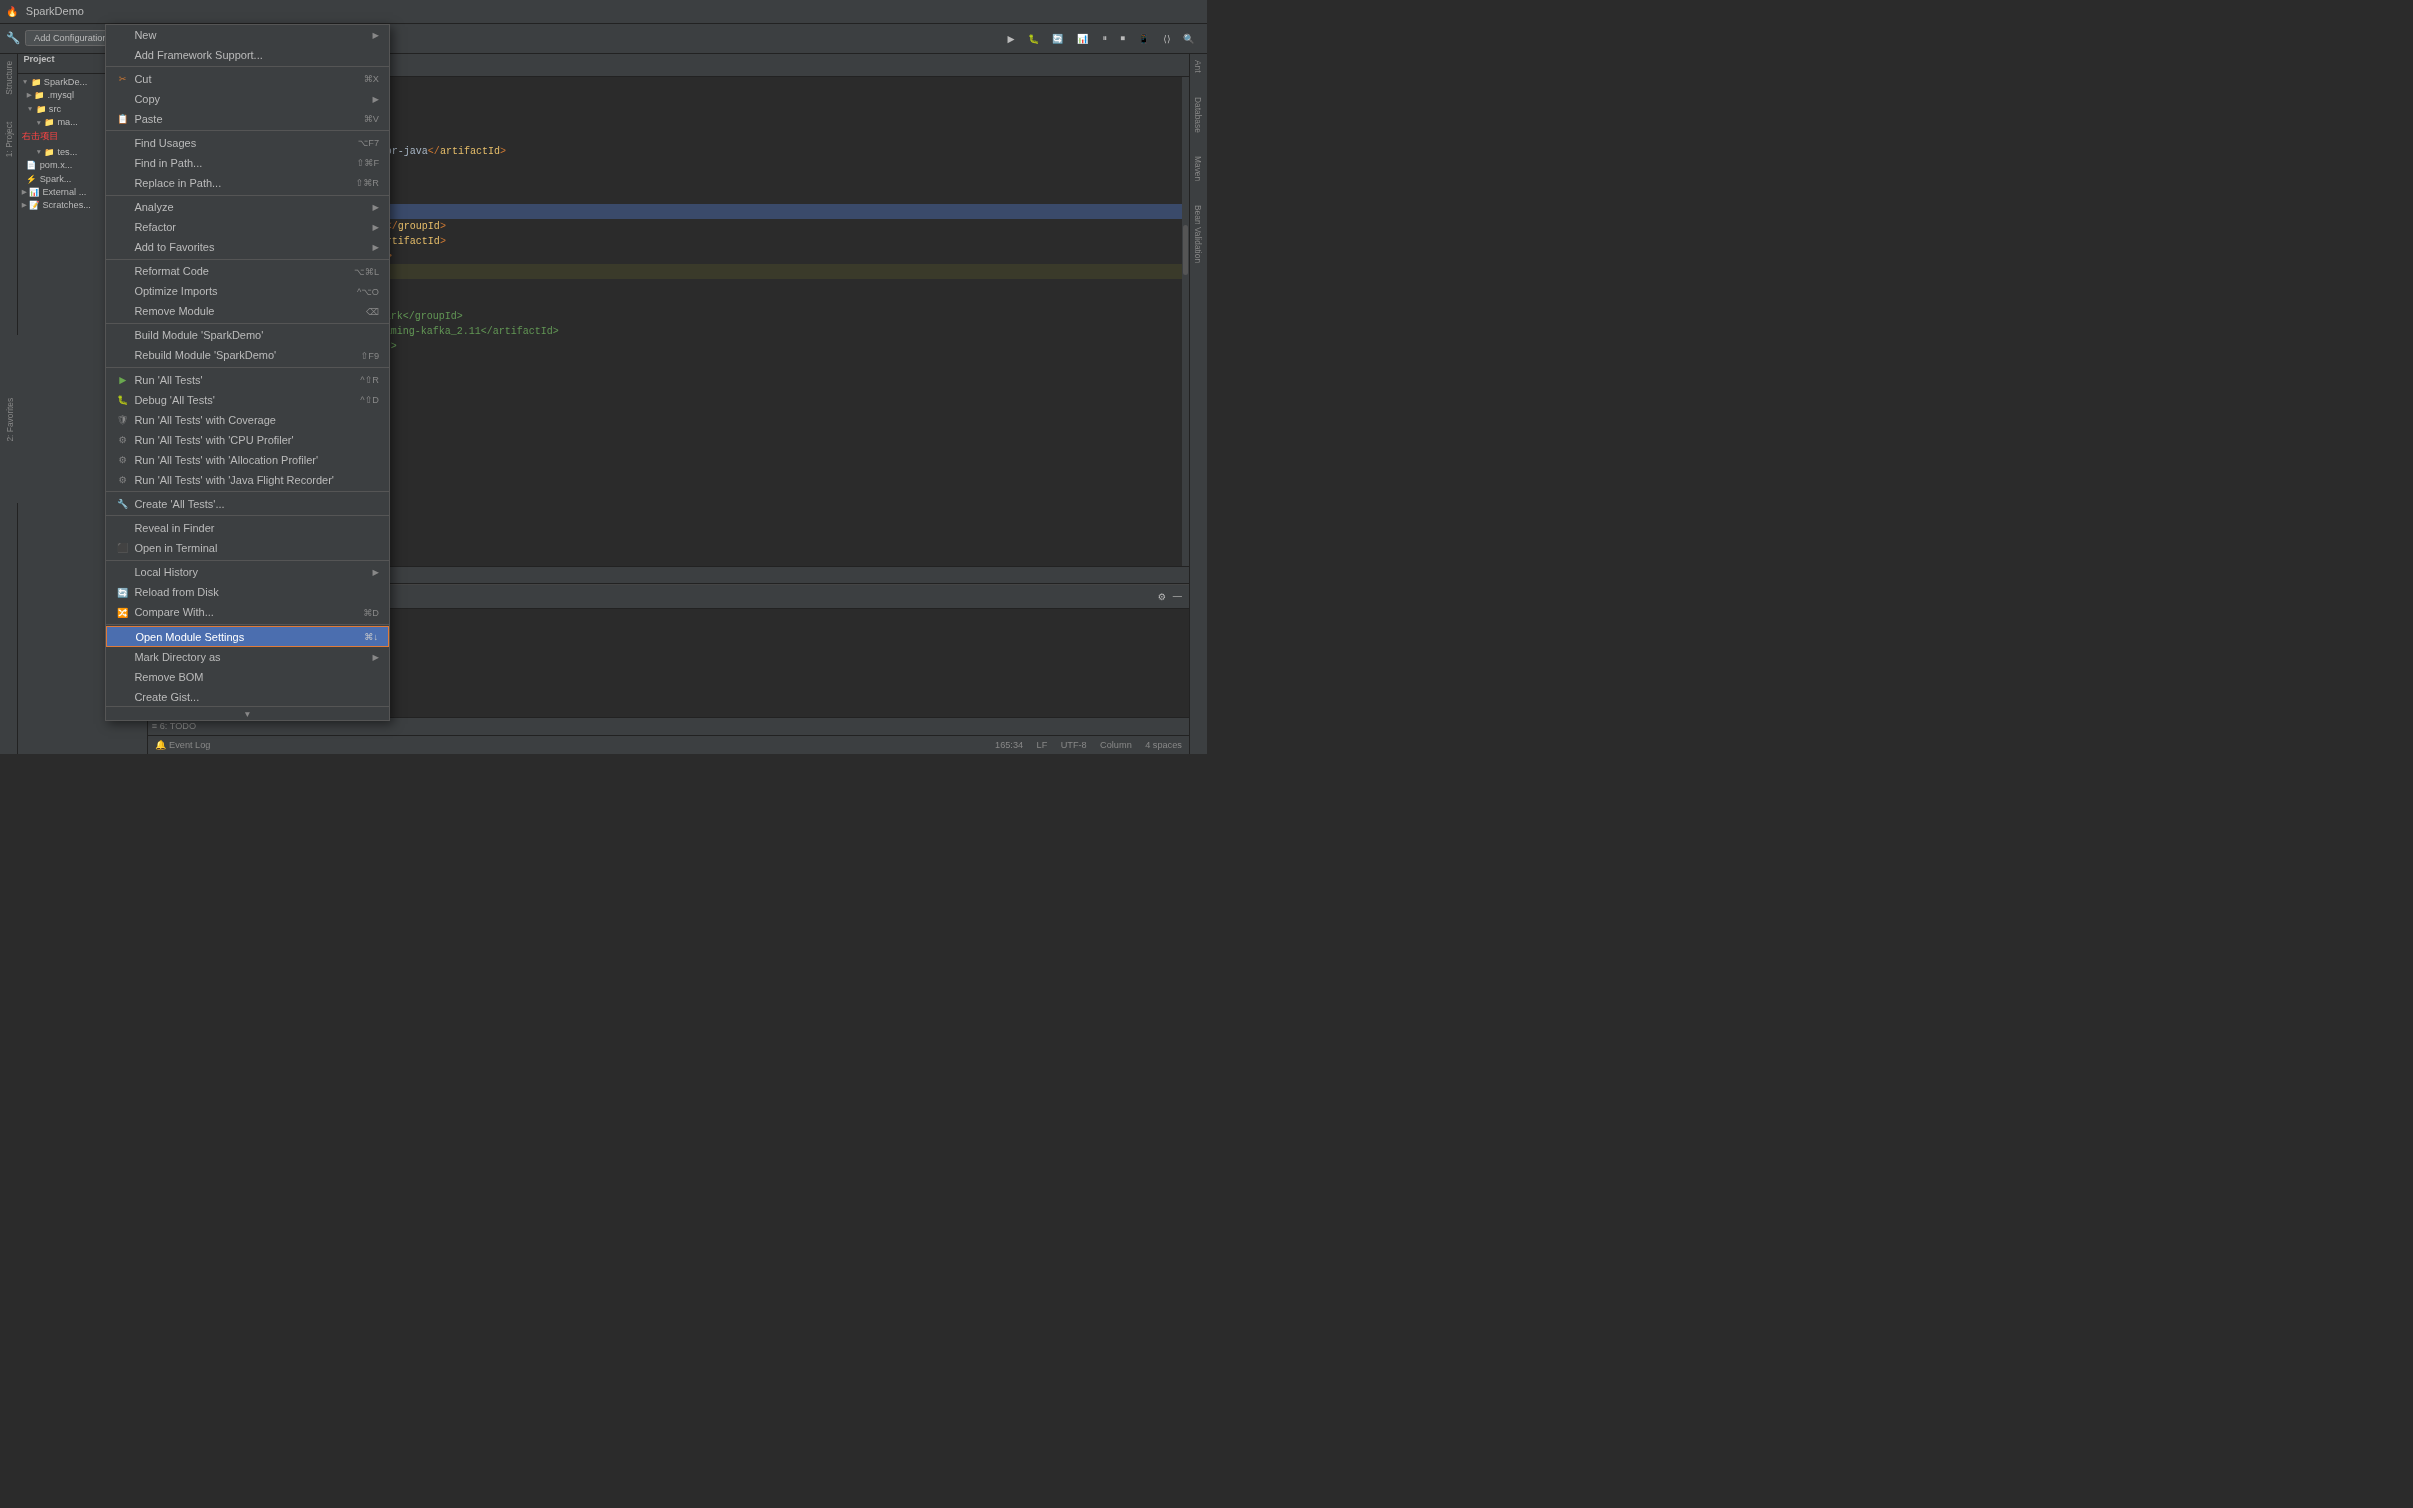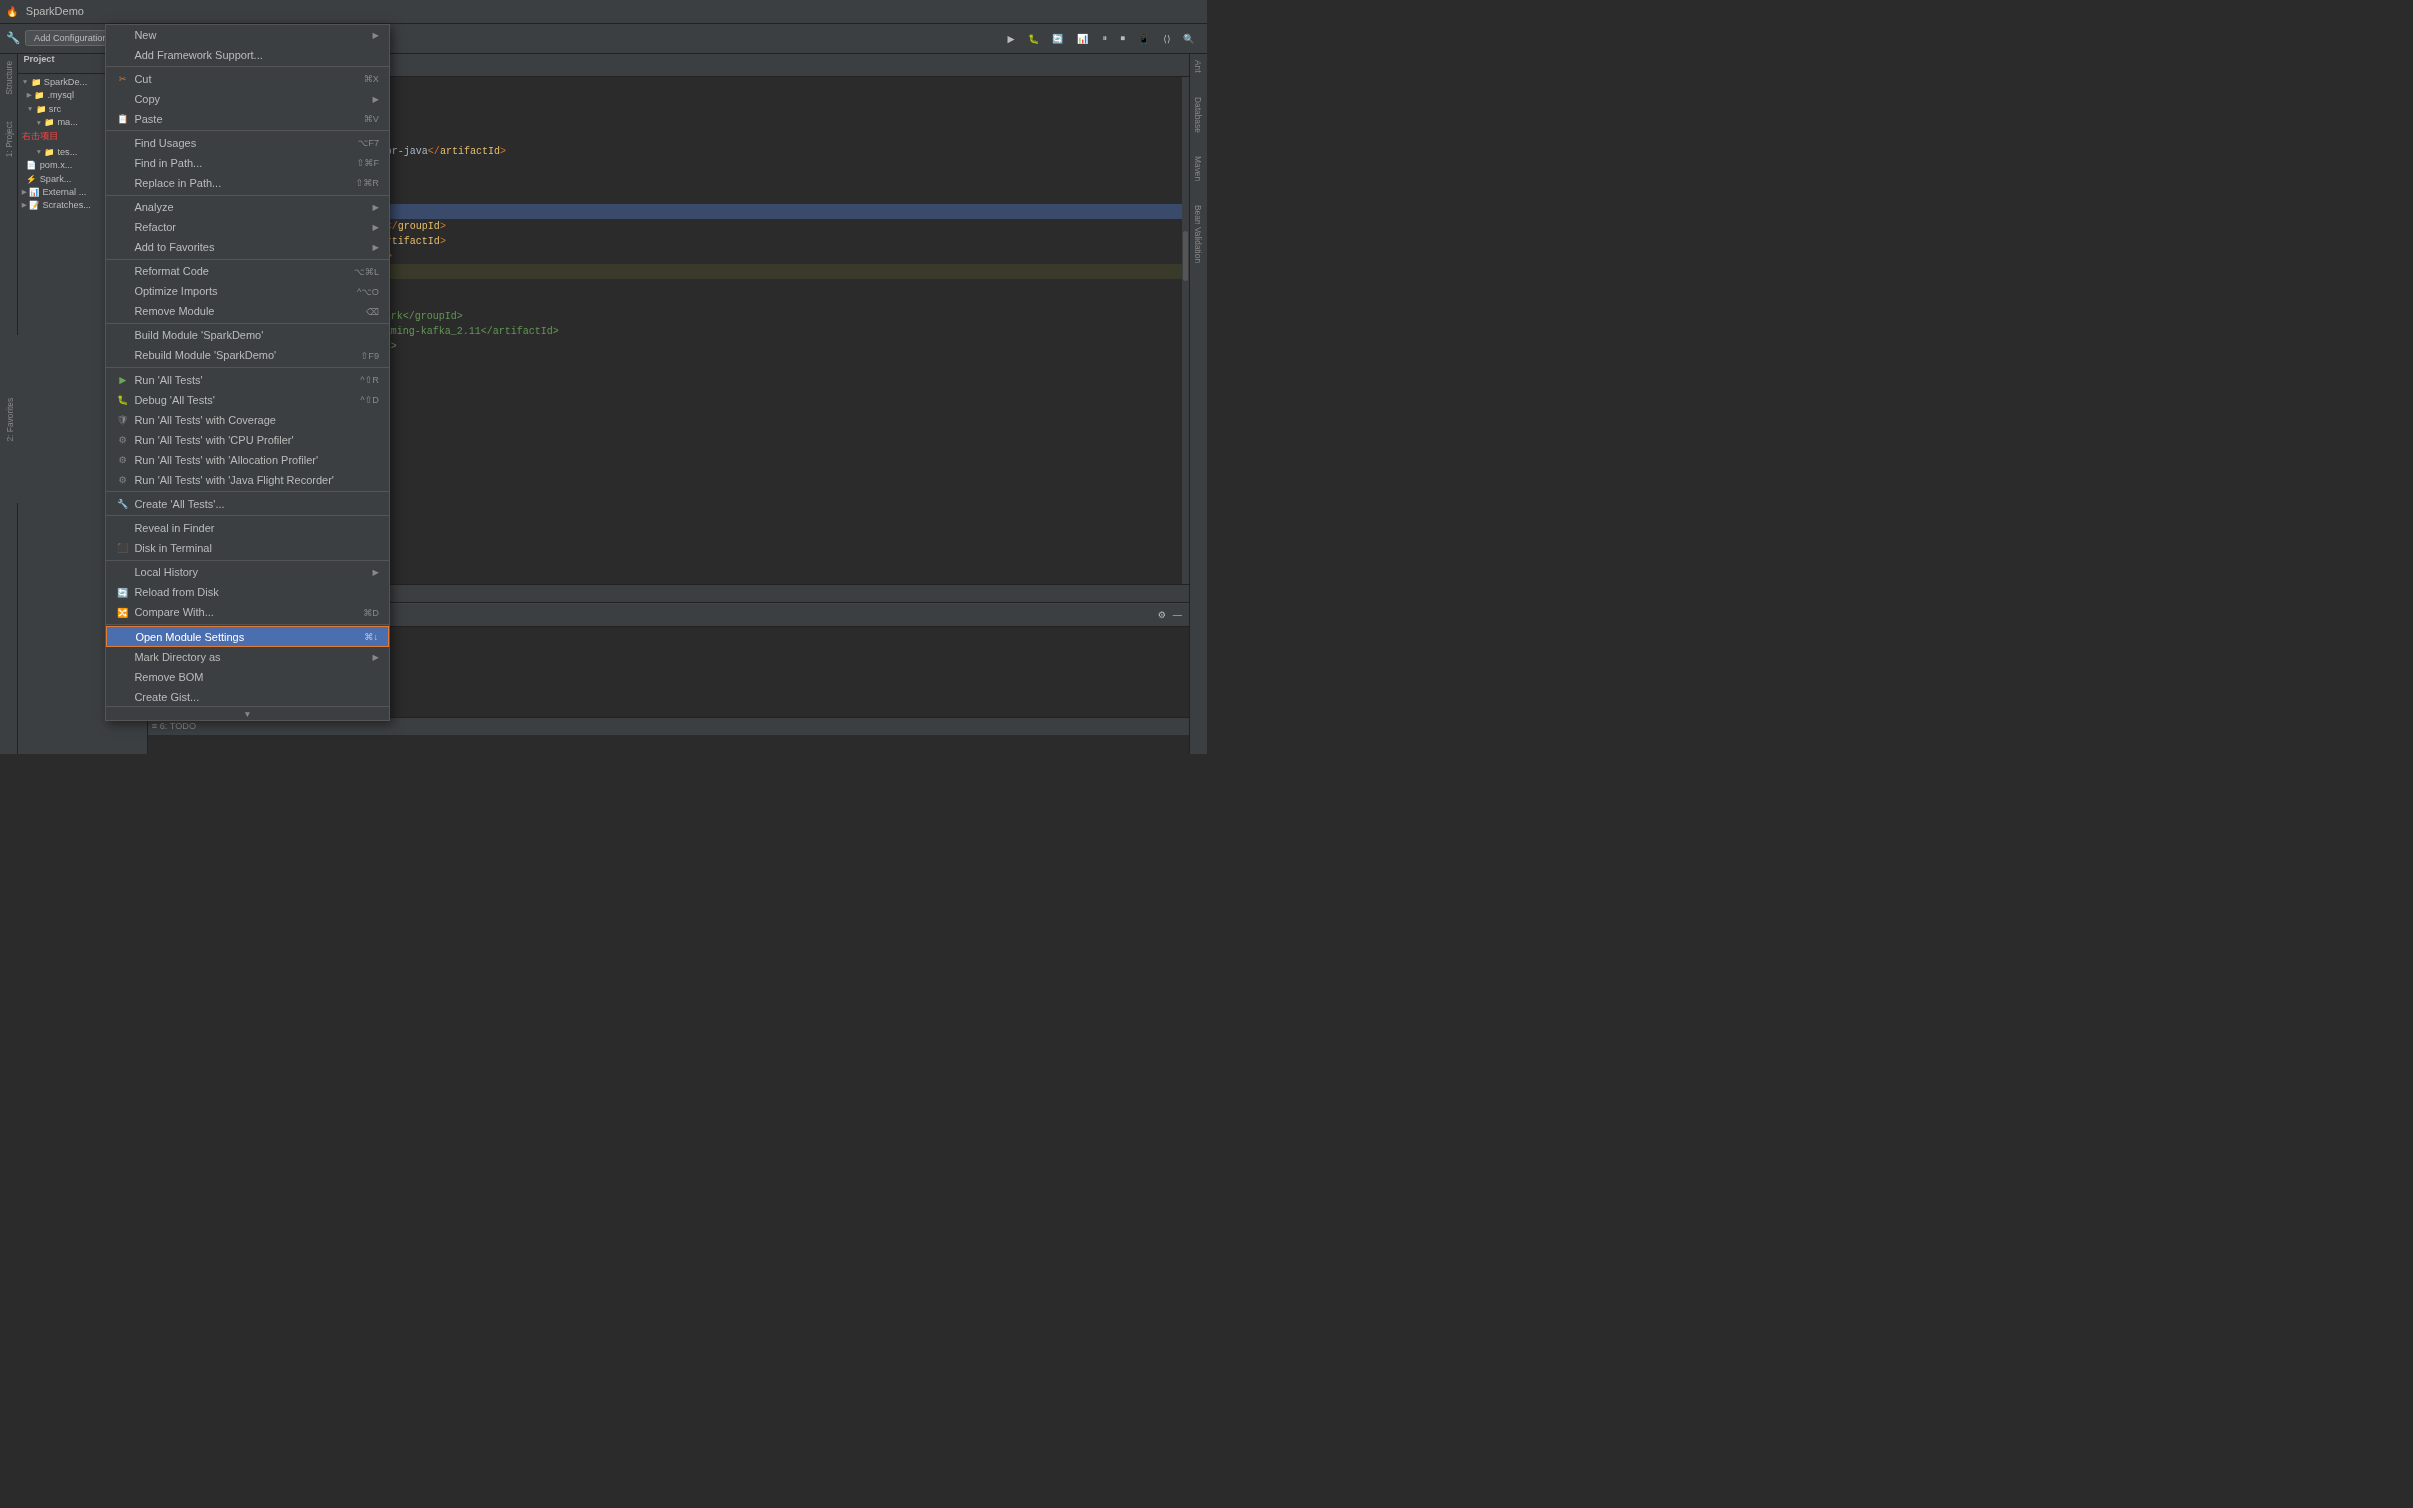--- a/index.html
+++ b/index.html
@@ -547,20 +547,29 @@
           </div>
 
           <div style="position:absolute; left:0; bottom:18.4px; width:18.4px; height:134px; background:#3c3f41; border-right:0.8px solid #222; display:flex; flex-direction:column; align-items:center; padding-top:3.4px; gap:5px;">
             <span style="font-size:11.7px; cursor:pointer; color:#888;">🔄</span>
             <span style="font-size:11.7px; cursor:pointer; color:#888;">📌</span>
             <span style="font-size:11.7px; cursor:pointer; color:#888;">👁</span>
           </div>
         </div>
       </div>
 
+      <div class="status-bar">
+        <span style="cursor:pointer; color:#888;">🔔 <span>Event Log</span></span>
+        <div style="flex:1;"></div>
+        <span>165:34</span>
+        <span style="cursor:pointer;">LF</span>
+        <span style="cursor:pointer;">UTF-8</span>
+        <span>Column</span>
+        <span style="cursor:pointer;">4 spaces</span>
+      </div>
 
       <div style="position:absolute; bottom:18.4px; left:0; height:18.4px; background:#3c3f41; width:100%; display:flex; align-items:center; padding: 0 3.4px; border-top:0.8px solid #222;">
         <span style="font-size:9.2px; color:#888; cursor:pointer;">≡ 6: TODO</span>
       </div>
     </div>
 
     <div class="right-sidebar">
       <span class="right-label">Ant</span>
       <div style="height:17px;"></div>
       <span class="right-label">Database</span>
@@ -720,21 +729,21 @@
 
     <div class="menu-separator"></div>
 
     <div class="menu-item">
       <span class="menu-icon"></span>
       <span class="menu-item-label">Reveal in Finder</span>
     </div>
 
     <div class="menu-item">
       <span class="menu-icon">⬛</span>
-      <span class="menu-item-label">Disk in Terminal</span>
+      <span class="menu-item-label">Open in Terminal</span>
     </div>
 
     <div class="menu-separator"></div>
 
     <div class="menu-item">
       <span class="menu-icon"></span>
       <span class="menu-item-label">Local History</span>
       <span class="menu-arrow">▶</span>
     </div>
 

